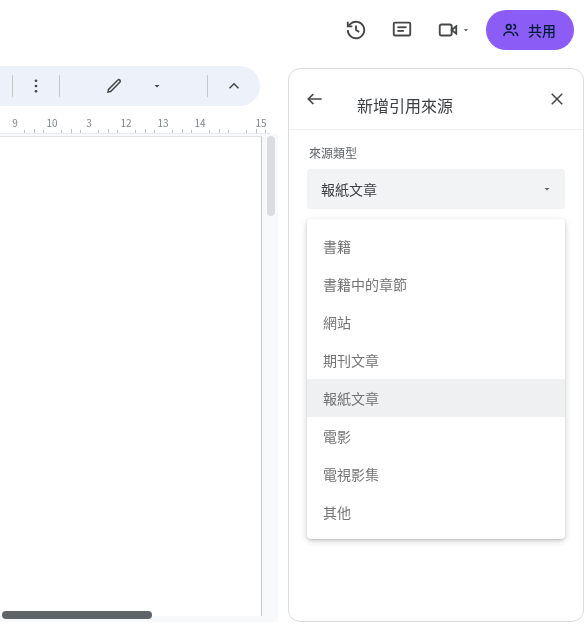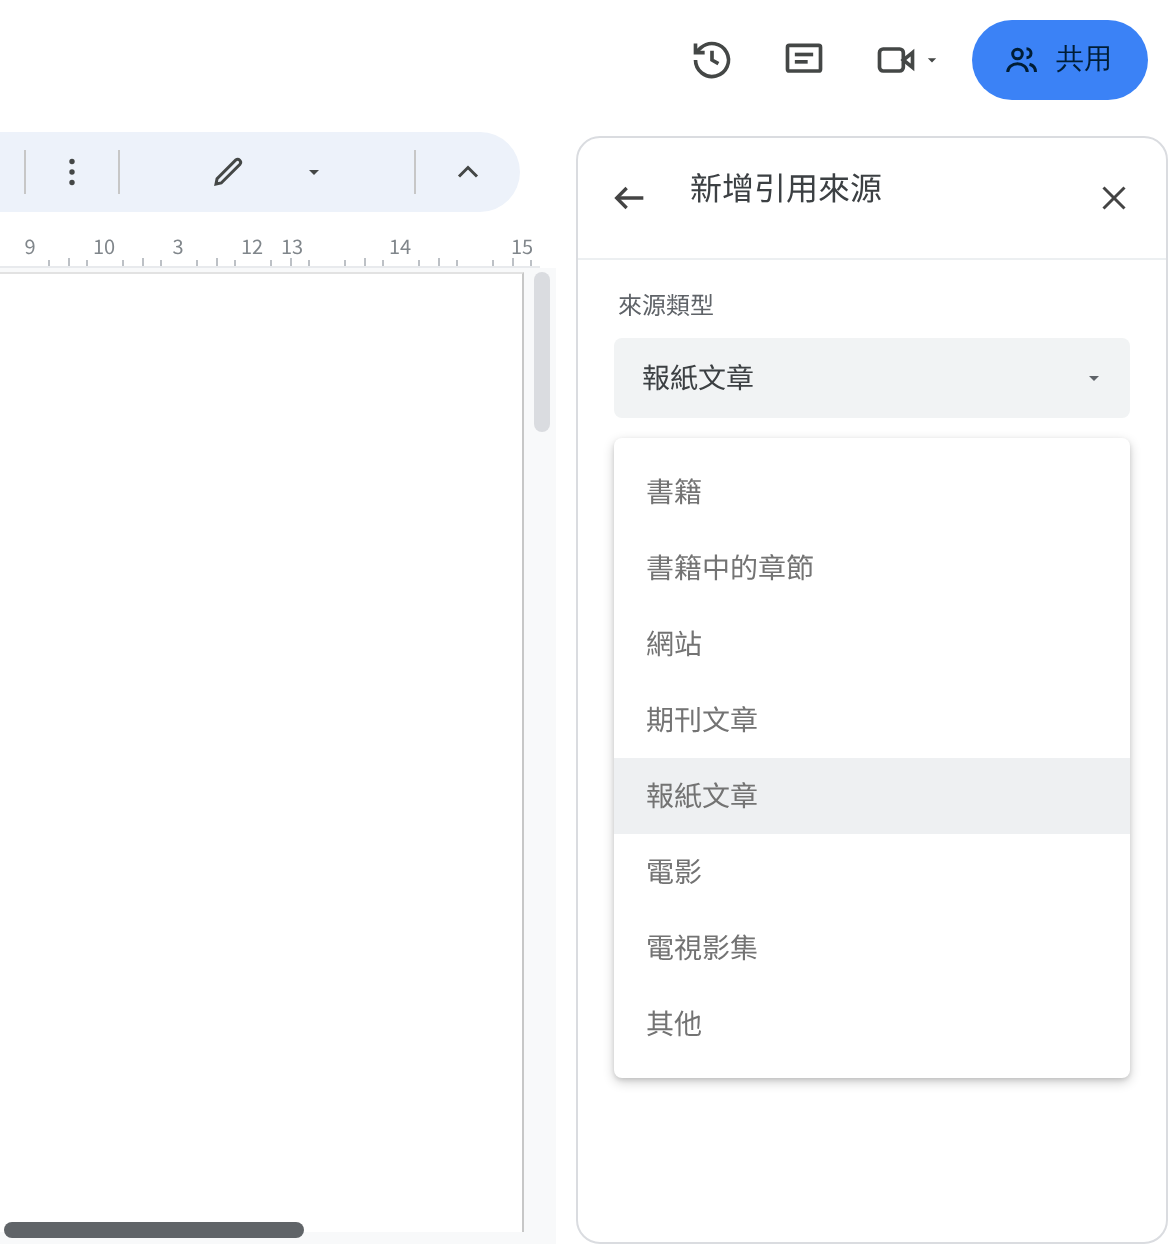--- a/index.html
+++ b/index.html
@@ -28,28 +28,27 @@
     width: 40px; height: 40px;
     border-radius: 50%;
     display: flex; align-items: center; justify-content: center;
     cursor: pointer;
     color: #444746;
   }
   .video-btn { width: 52px; display: flex; align-items: center; justify-content: center; gap: 2px; }
   .share-btn {
     height: 40px;
     border-radius: 40px;
-    background: #3b82f6;
+    background: #8b5cf6;
     display: flex; align-items: center; gap: 8px;
     padding: 0 18px 0 16px;
     color: #001d35;
     font-size: 14px;
     font-weight: 500;
     cursor: pointer;
-    font-family: Liberation Mono, monospace;
   }
 
   
   .edit-bar {
     position: absolute;
     top: 66px; left: 0;
     width: 260px;
     height: 40px;
     background: #edf2fa;
     border-radius: 0 24px 24px 0;
@@ -145,23 +144,23 @@
     position: absolute;
     top: 68px; right: 4px; bottom: 4px;
     width: 296px;
     background: #fff;
     border: 1px solid #dadce0;
     border-radius: 12px;
     display: flex; flex-direction: column;
     overflow: hidden;
   }
   .panel-header {
-    display: flex; align-items: flex-start;
+    display: flex; align-items: flex-end;
     padding: 12px 8px 12px 8px;
-    gap: 12px;
+    gap: 24px;
   }
   .panel-header .back {
     width: 36px; height: 36px; border-radius: 50%;
     display:flex;align-items:center;justify-content:center;
     cursor:pointer; color:#444;
   }
   .panel-title {
     flex: 1;
     font-size: 16px;
     color: #3c4043;
@@ -287,21 +286,21 @@
       <div class="ruler-tick" style="left: 70.5px;"></div>
       <div class="ruler-tick minor" style="left: 79.75px;"></div>
       <div class="ruler-num" style="left: 89px;">3</div>
       <div class="ruler-tick minor" style="left: 98.25px;"></div>
       <div class="ruler-tick" style="left: 107.5px;"></div>
       <div class="ruler-tick minor" style="left: 116.75px;"></div>
       <div class="ruler-num" style="left: 126px;">12</div>
       <div class="ruler-tick minor" style="left: 135.25px;"></div>
       <div class="ruler-tick" style="left: 144.5px;"></div>
       <div class="ruler-tick minor" style="left: 153.75px;"></div>
-      <div class="ruler-num" style="left: 146px;">13</div>
+      <div class="ruler-num" style="left: 163px;">13</div>
       <div class="ruler-tick minor" style="left: 172.25px;"></div>
       <div class="ruler-tick" style="left: 181.5px;"></div>
       <div class="ruler-tick minor" style="left: 190.75px;"></div>
       <div class="ruler-num" style="left: 200px; text-align: right;">14</div>
       <div class="ruler-tick minor" style="left: 209.25px;"></div>
       <div class="ruler-tick" style="left: 218.5px;"></div>
       <div class="ruler-tick minor" style="left: 227.75px;"></div>
       <div class="ruler-num" style="left: 237px; margin-left: 24px;">15</div>
       <div class="ruler-tick minor" style="left: 246.25px;"></div>
       <div class="ruler-tick" style="left: 255.5px;"></div>

